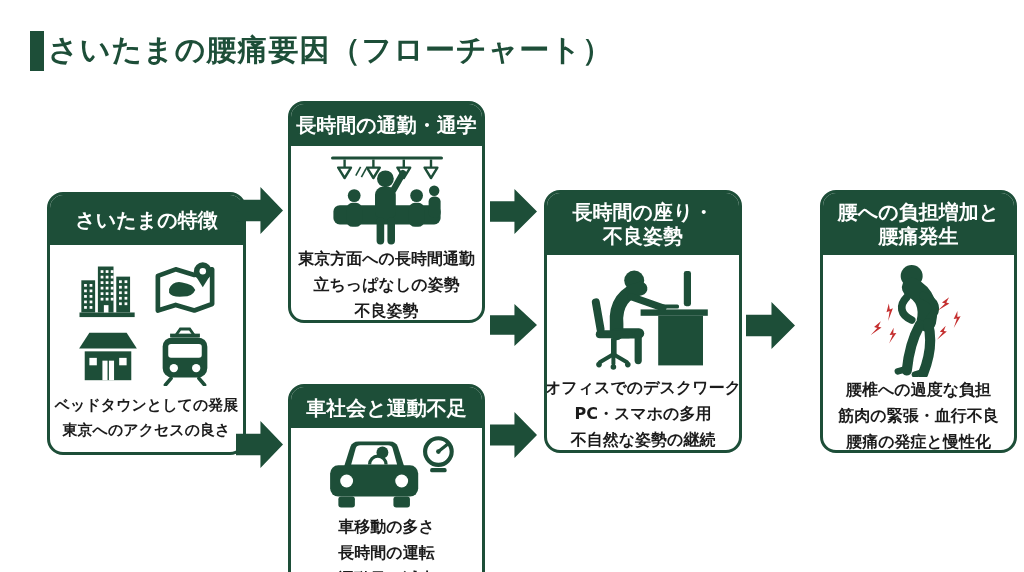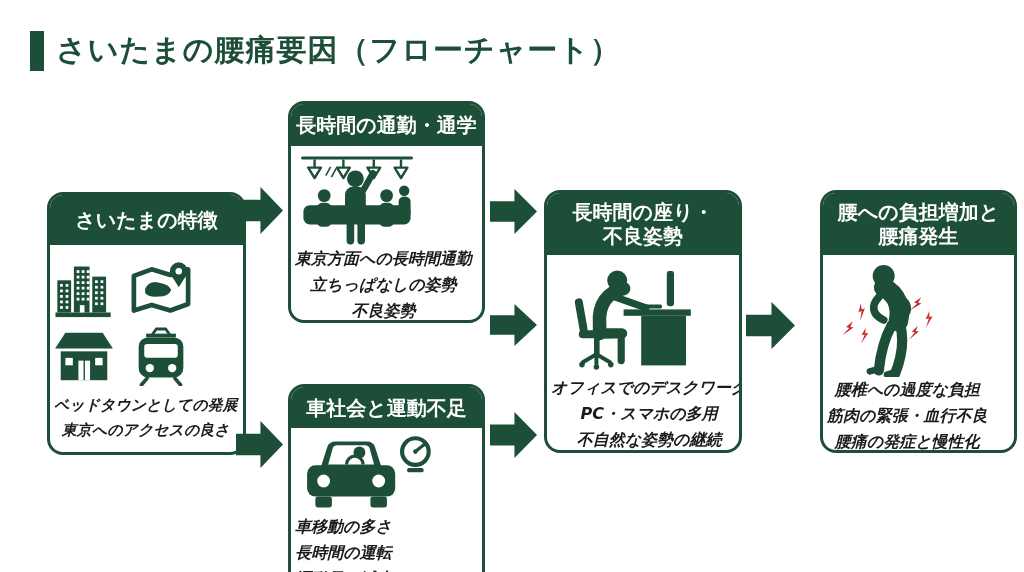--- a/index.html
+++ b/index.html
@@ -6,37 +6,37 @@
     --green:#1d4e38;
     --red:#c53030;
     --ink:#1b1b1b;
   }
   html,body{margin:0;padding:0;background:#fff;}
   .canvas{
     position:relative;width:1024px;height:572px;background:#fff;overflow:hidden;
     font-family:"DejaVu Sans","Liberation Sans",sans-serif;
   }
   
-  .title-row{position:absolute;left:30px;top:30px;display:flex;align-items:center;gap:12px;text-align:right;}
+  .title-row{position:absolute;left:30px;top:30px;display:flex;align-items:center;gap:4px;text-align:right;}
   .title-mark{width:14px;height:40px;background:var(--green);}
   .page-title{font-size:30px;font-weight:bold;color:var(--green);letter-spacing:1px;white-space:nowrap;}
   
   .box{
     position:absolute;box-sizing:border-box;background:#fff;
     border:3px solid var(--green);border-radius:16px;overflow:hidden;
     display:flex;flex-direction:column;
   }
   .box-header{
     background:var(--green);color:#fff;font-weight:bold;text-align:center;
     display:flex;flex-direction:column;justify-content:center;align-items:center;
     font-size:20px;line-height:1.2;flex:0 0 auto;
   }
   .box-body{
-    flex:1;display:flex;flex-direction:column;align-items:flex-start;
-    justify-content:space-between;padding:8px 4px 10px;font-style:italic;
+    flex:1;display:flex;flex-direction:column;align-items:center;
+    justify-content:space-between;padding:8px 4px 10px;
   }
   .icon-wrap{flex:1;display:flex;align-items:center;justify-content:center;}
   .icon-grid{flex:1;display:grid;grid-template-columns:auto auto;gap:8px 16px;align-items:center;justify-items:center;align-content:center;}
   .body-text{font-weight:bold;color:var(--ink);text-align:center;line-height:1.62;font-size:16px;}
   .body-text div{white-space:nowrap;}
   .small-text{font-size:15px;}
   #box-saitama {left:47px; top:192px; width:199px; height:263px;}
   #box-saitama .box-header{height:50px;}
   #box-commute {left:288px;top:101px; width:197px; height:222px;}
   #box-commute .box-header{height:42px;}

